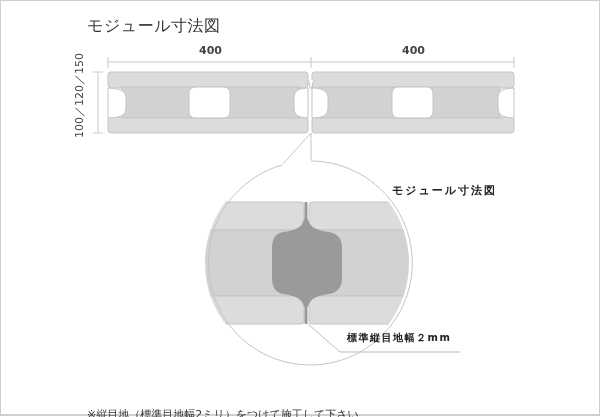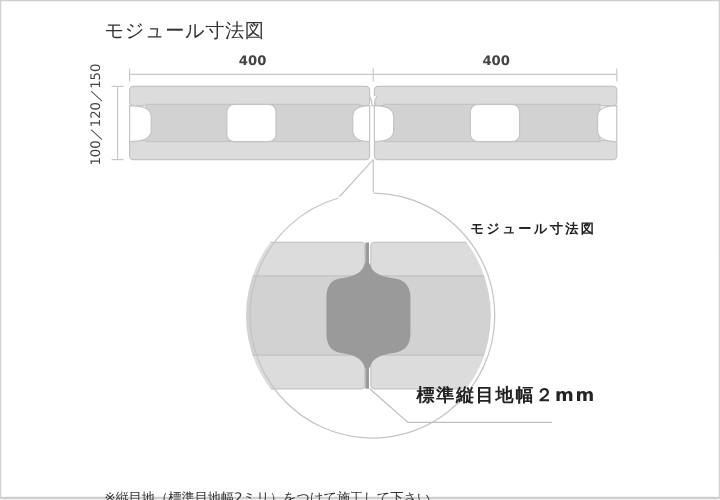--- a/index.html
+++ b/index.html
@@ -2,21 +2,21 @@
 <html><head>
 <meta charset="utf-8">
 <style>
   html,body{margin:0;padding:0;background:#fff;}
   body{width:600px;height:417px;position:relative;overflow:hidden;font-family:"DejaVu Sans","Liberation Sans",sans-serif;}
   .frame{position:absolute;left:0;top:0;width:598px;height:413px;border:1px solid #cfcfcf;border-bottom:2px solid #cfcfcf;box-sizing:content-box;}
   .title{position:absolute;left:87px;top:16px;font-size:16px;color:#333;letter-spacing:0.5px;}
   .dim{position:absolute;font-size:11px;color:#444;font-weight:bold;}
   .vdim{position:absolute;left:72px;top:138px;transform-origin:left top;transform:rotate(-90deg);font-size:11px;color:#444;white-space:nowrap;}
   .label-joint{position:absolute;left:392px;top:183px;font-size:11px;color:#222;font-weight:bold;letter-spacing:2px;}
-  .label-gap{position:absolute;left:347px;top:320px;font-size:15px;color:#222;font-weight:bold;letter-spacing:1.5px;}
+  .label-gap{position:absolute;left:347px;top:331px;font-size:10px;color:#222;font-weight:bold;letter-spacing:1.5px;}
   .note{position:absolute;left:87px;top:380px;font-size:11px;color:#333;margin-top:27px;}
   svg{position:absolute;left:0;top:0;}
 </style>
 </head>
 <body>
 
 <div class="frame"></div>
 
 <svg width="600" height="417" viewBox="0 0 600 417">
 

